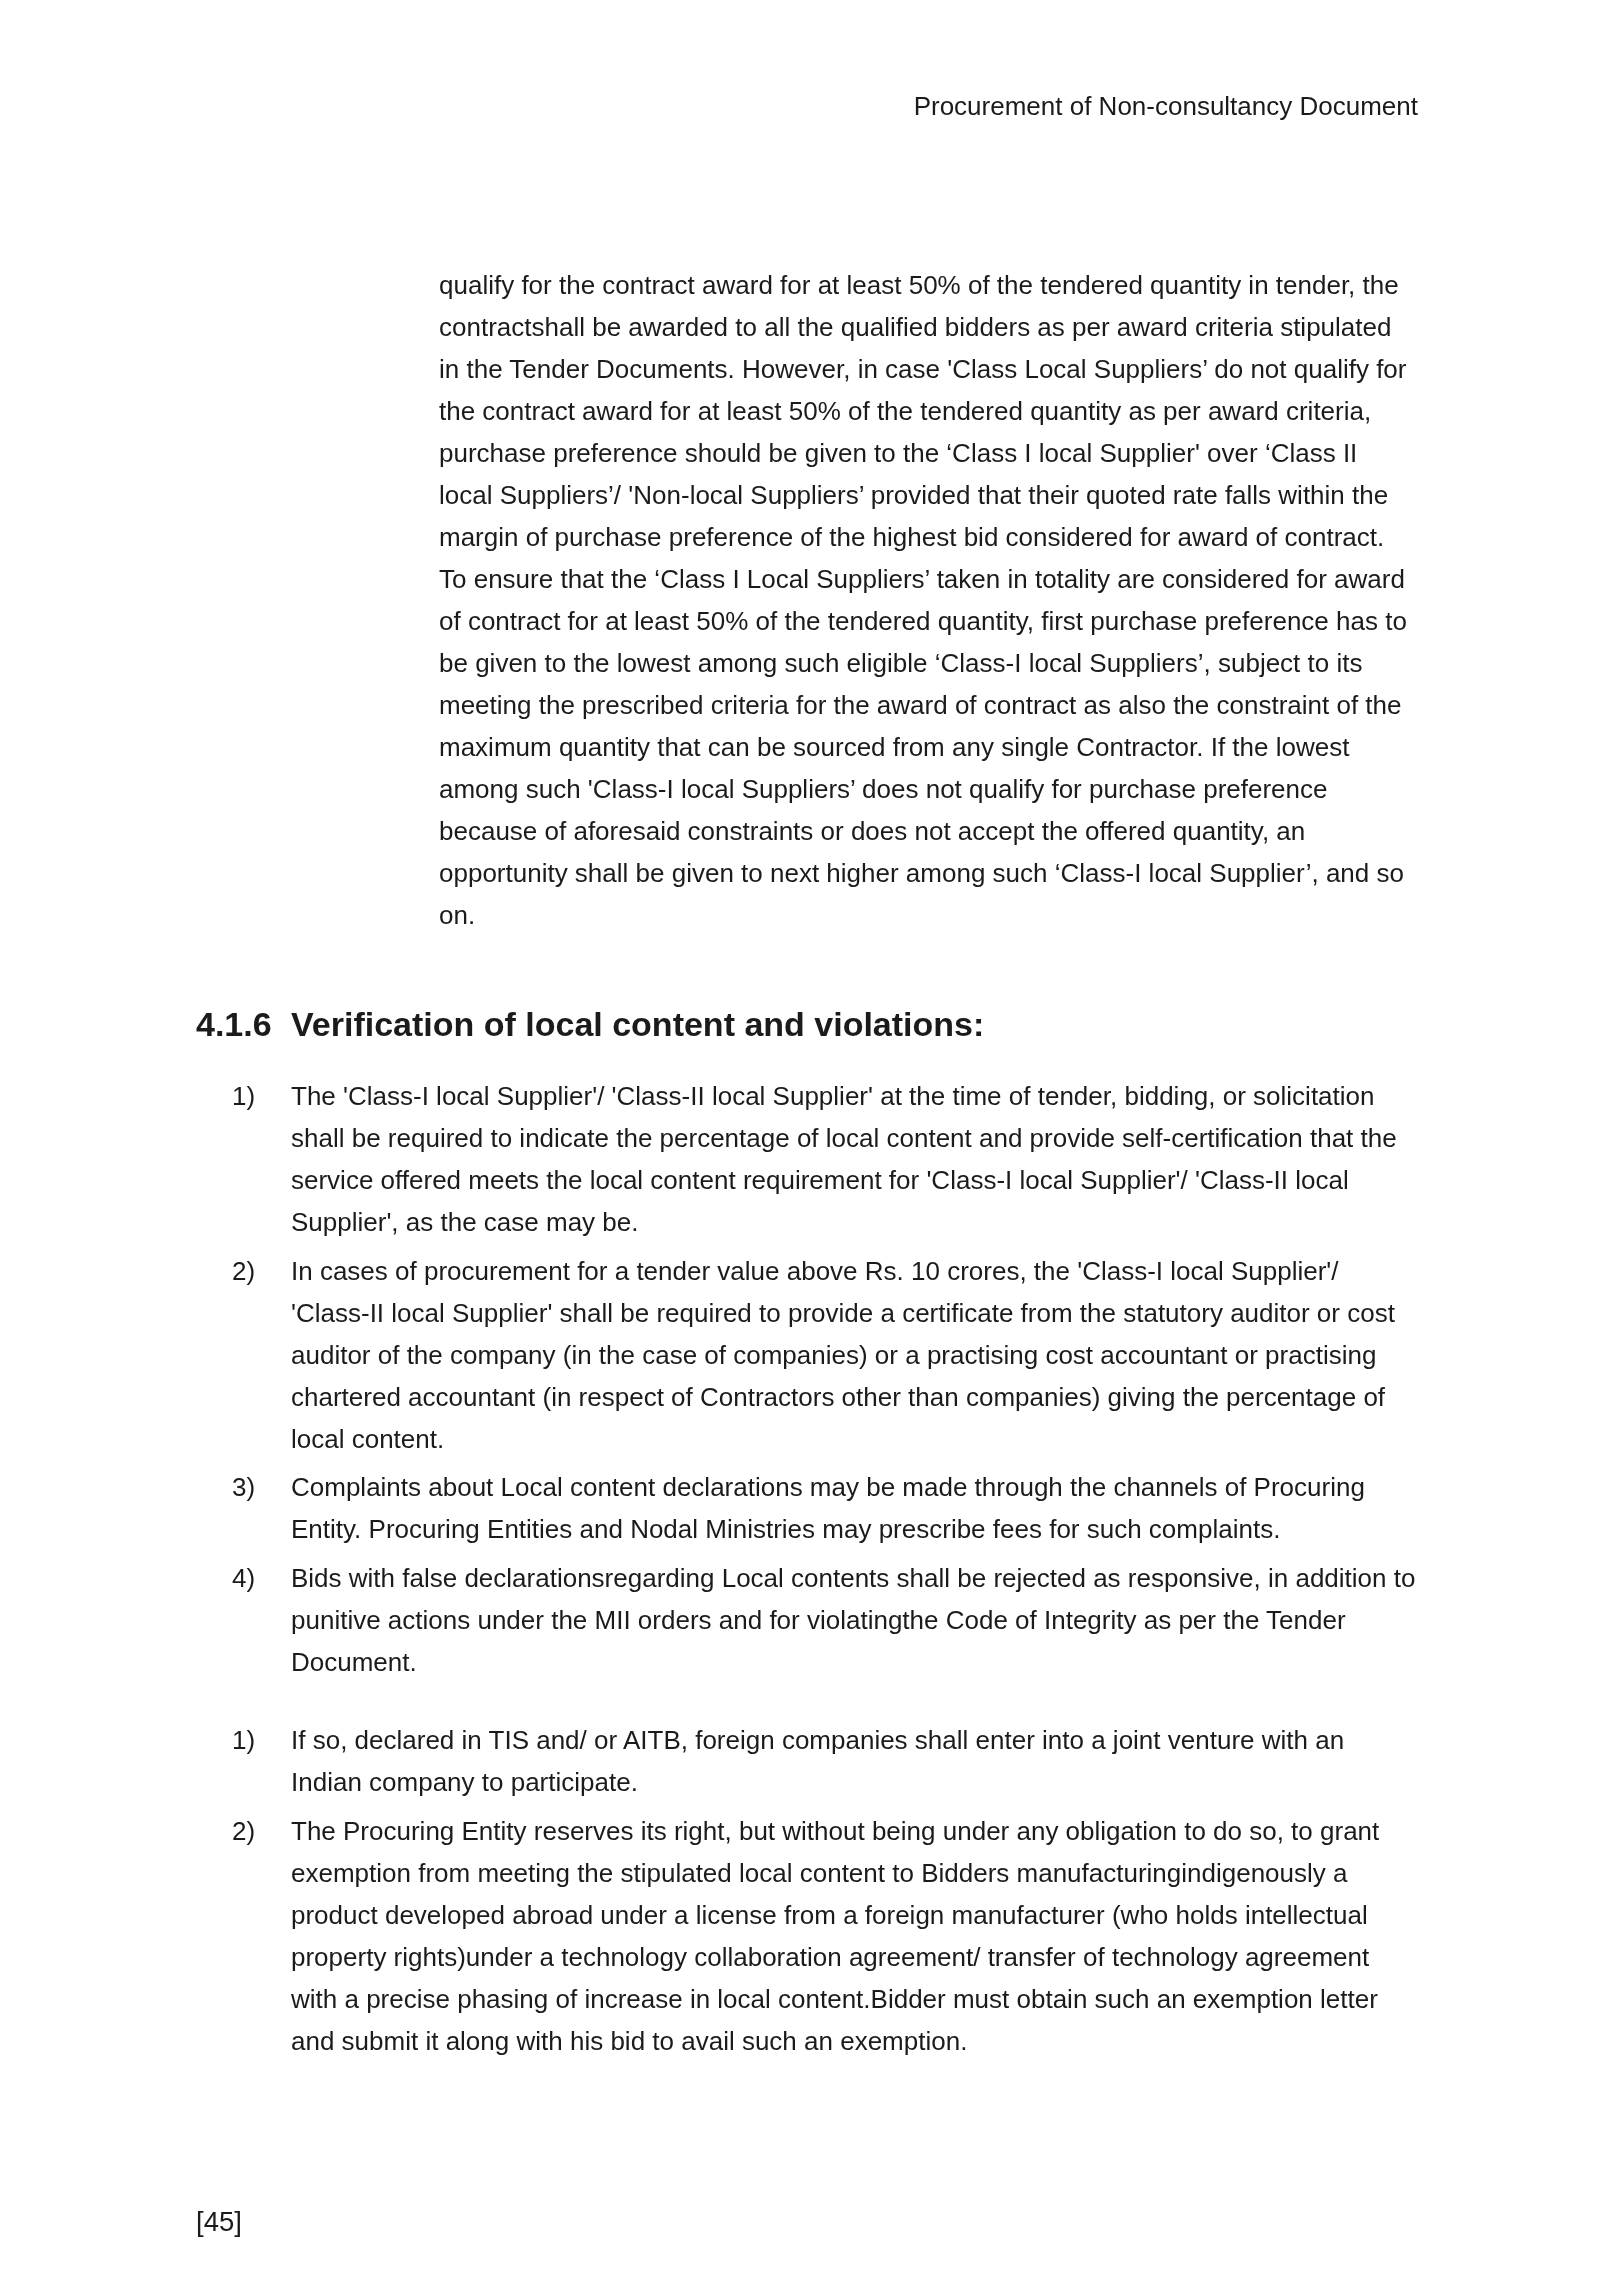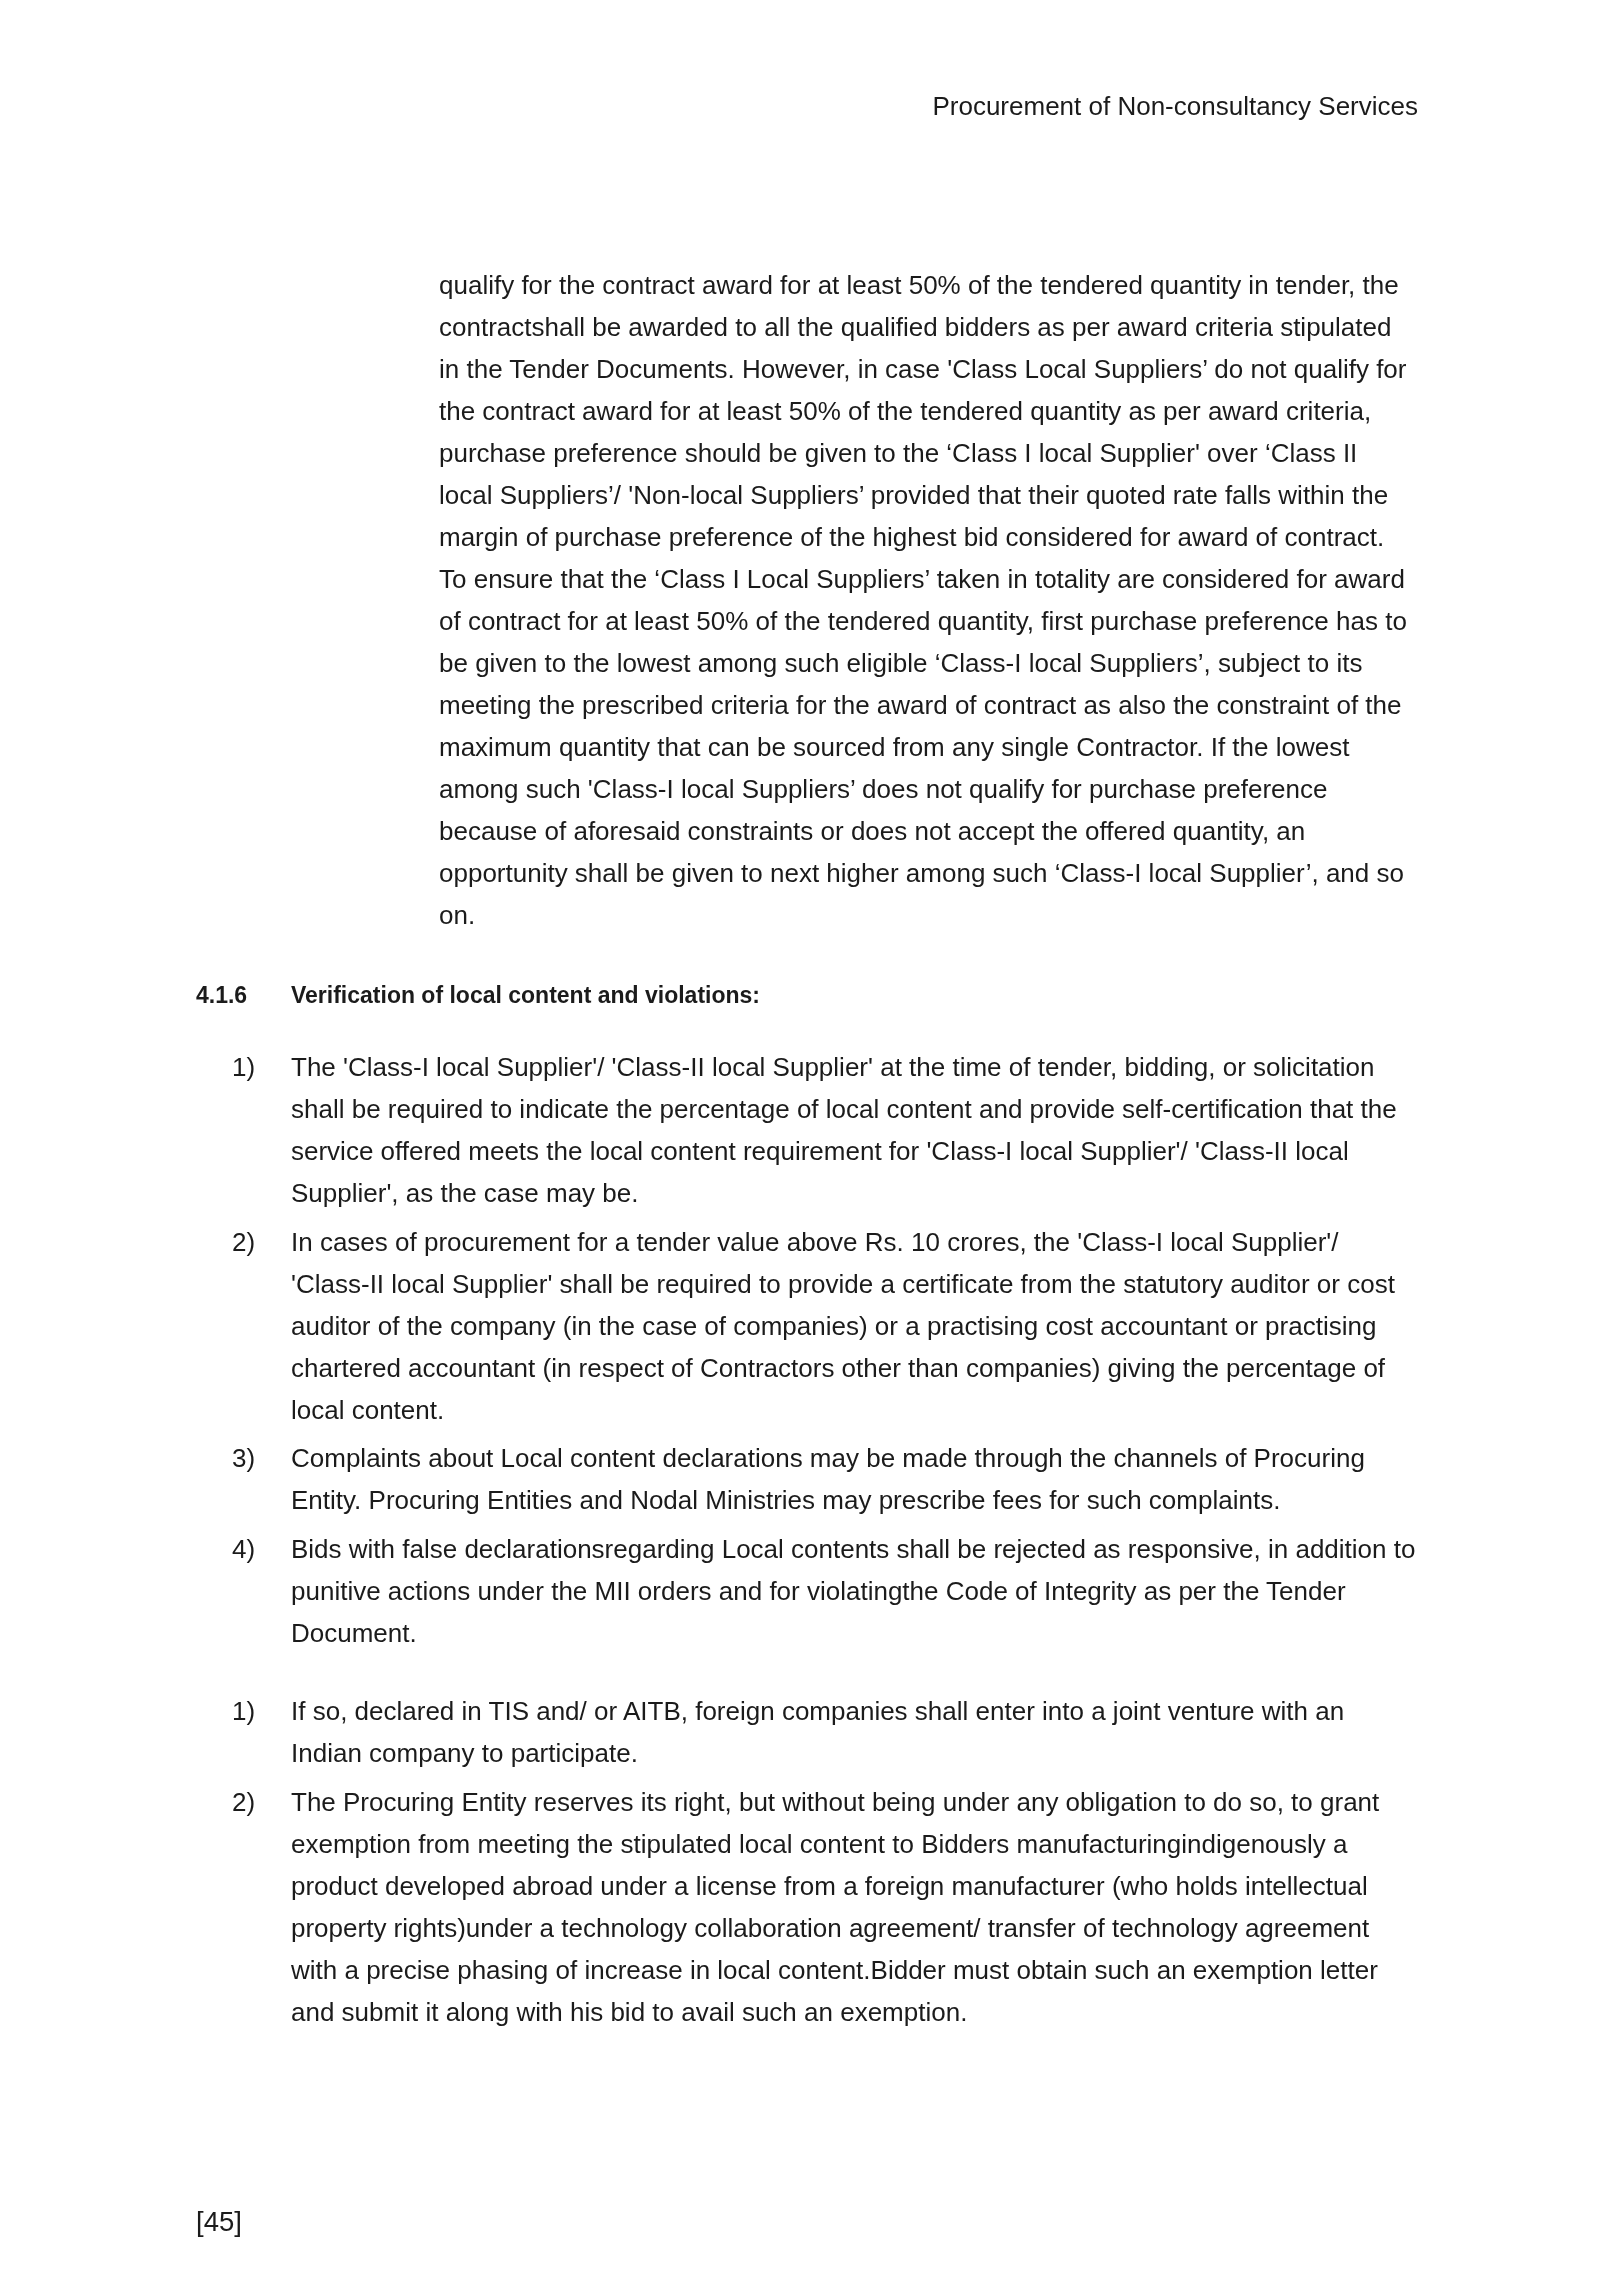--- a/index.html
+++ b/index.html
@@ -28,22 +28,22 @@
     text-align: right;
     font-size: 26px;
     margin-bottom: 137px;
   }
   .continuation {
     margin: 0 0 16px 243px;
     text-align: left;
   }
   .section-heading {
     font-weight: bold;
-    font-size: 23px;
-    margin-top: 22px;
+    font-size: 34px;
+    margin-top: 51px;
     padding-left: 43px;
     text-indent: -43px;
   }
   .sec-num {
     display: inline-block;
     width: 95px;
     text-indent: 0;
   }
   .num-list {
     margin-top: 30px;
@@ -65,21 +65,21 @@
     align-items: baseline;
     font-size: 27.5px;
   }
 </style>
 </head>
 <body>
 
 <div class="page">
 
   <div class="header">
-    <span>Procurement of Non-consultancy Services</span>
+    <span>Procurement of Non-consultancy Document</span>
   </div>
 
   <p class="continuation">qualify for the contract award for at least 50% of the tendered quantity in tender, the contractshall be awarded to all the qualified bidders as per award criteria stipulated in the Tender Documents. However, in case 'Class Local Suppliers’ do not qualify for the contract award for at least 50% of the tendered quantity as per award criteria, purchase preference should be given to the ‘Class I local Supplier' over ‘Class II local Suppliers’/ 'Non-local Suppliers’ provided that their quoted rate falls within the margin of purchase preference of the highest bid considered for award of contract. To ensure that the ‘Class I Local Suppliers’ taken in totality are considered for award of contract for at least 50% of the tendered quantity, first purchase preference has to be given to the lowest among such eligible ‘Class-I local Suppliers’, subject to its meeting the prescribed criteria for the award of contract as also the constraint of the maximum quantity that can be sourced from any single Contractor. If the lowest among such 'Class-I local Suppliers’ does not qualify for purchase preference because of aforesaid constraints or does not accept the offered quantity, an opportunity shall be given to next higher among such ‘Class-I local Supplier’, and so on.</p>
 
   <div class="section-heading">
     <span class="sec-num">4.1.6</span><span class="sec-title">Verification of local content and violations:</span>
   </div>
 
   <div class="num-list">
     <div class="list-item">

